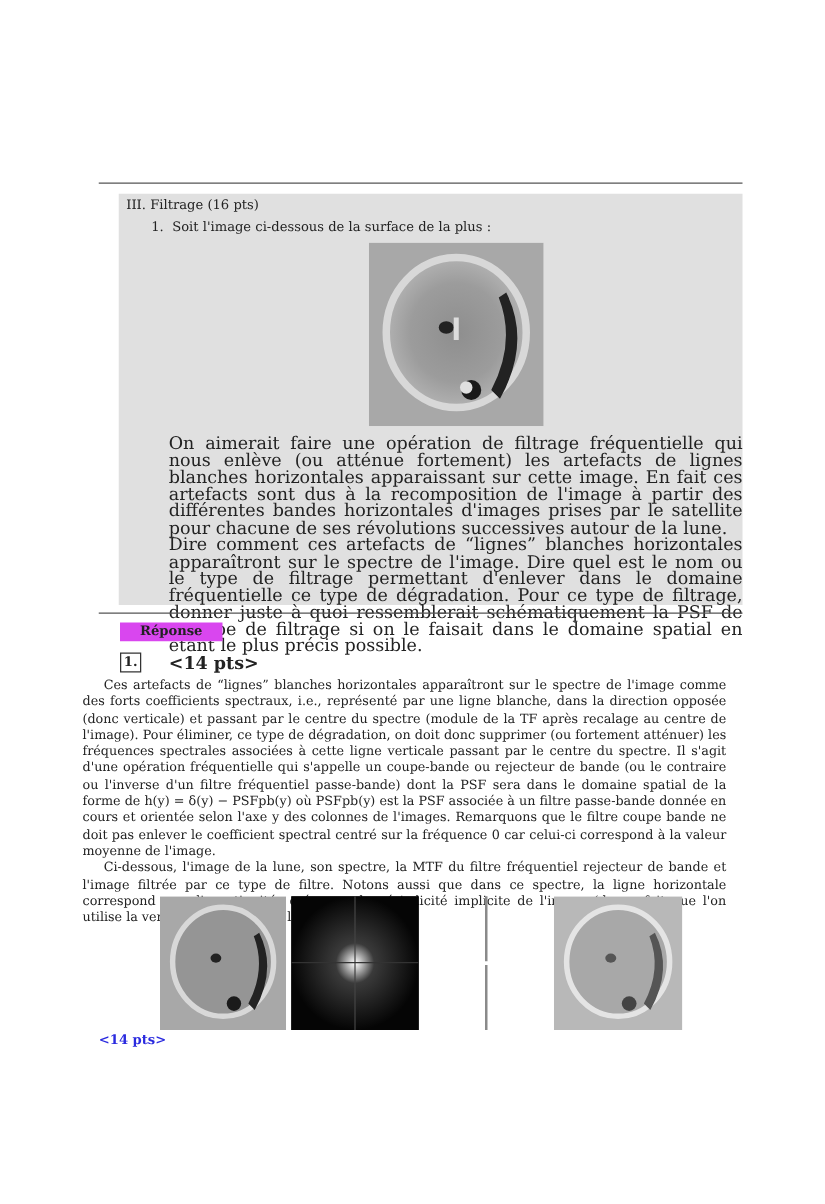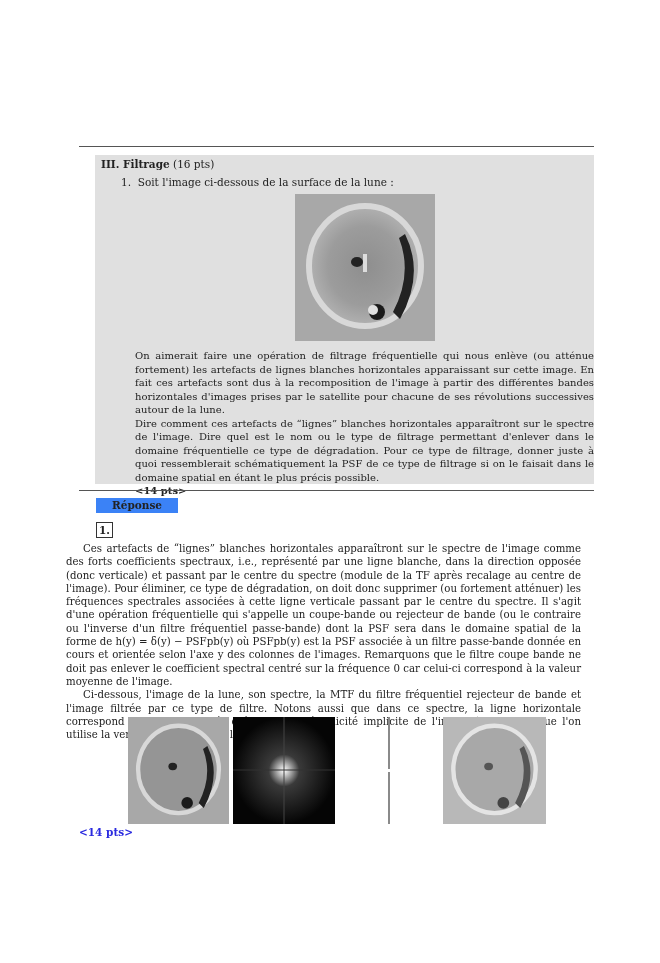--- a/index.html
+++ b/index.html
@@ -3,29 +3,29 @@
 <meta charset="utf-8">
 <style>
   html, body { margin:0; padding:0; background:#ffffff; }
   body { width:660px; height:963px; position:relative; overflow:hidden;
          font-family:"DejaVu Serif", "Liberation Serif", serif; color:#222; }
   .rule { position:absolute; left:79px; width:515px; height:1px; background:#555; }
   .rule.top { top:146px; }
   .rule.mid { top:490px; }
   .qbox { position:absolute; left:95px; top:155px; width:499px; height:329px; background:#e0e0e0; }
   .qtitle { position:absolute; left:101px; top:158px; font-size:10.5px; }
-  .qtitle b { font-weight:bold; }
+  .qtitle b { font-weight:normal; }
   .qitem { position:absolute; left:121px; top:176px; font-size:10.5px; }
-  .qpara { position:absolute; left:135px; top:349px; width:459px; font-size:10px; line-height:13.5px; text-align:justify; }
+  .qpara { position:absolute; left:135px; top:349px; width:459px; font-size:14px; line-height:13.5px; text-align:justify; }
   .qpara p { margin:0; }
   .pts { font-weight:bold; }
   .moon { position:absolute; border:0; overflow:hidden; }
   .moon svg { display:block; }
   .moon.main { left:295px; top:194px; width:140px; height:147px; }
-  .rep { position:absolute; left:96px; top:498px; width:82px; height:15px; background:#3b82f6;
+  .rep { position:absolute; left:96px; top:498px; width:82px; height:15px; background:#d946ef;
          font-size:10.5px; font-weight:bold; text-align:center; line-height:15px; }
   .num { position:absolute; left:96px; top:522px; width:15px; height:14px; border:1px solid #333;
          font-size:10.5px; line-height:14px; text-align:center; font-weight:bold; }
   .ans { position:absolute; left:66px; top:542px; width:515px; font-size:10.2px; line-height:13.3px; text-align:justify; }
   .ans p { margin:0; text-indent:17px; }
   .fig { position:absolute; top:717px; height:107px; }
   .f1 { left:128px; width:101px; }
   .f2 { left:233px; width:102px; background:#050505; }
   .f3 { left:387px; width:4px; }
   .f4 { left:443px; width:103px; }
@@ -37,21 +37,21 @@
 
 <div class="rule top"></div>
 
 <div class="qbox"></div>
 <div class="qtitle">
   <b>III. Filtrage</b>
   <span>(16 pts)</span>
 </div>
 <div class="qitem">
   <span>1.</span>&nbsp;
-  <span>Soit l'image ci-dessous de la surface de la lune :</span>
+  <span>Soit l'image ci-dessous de la surface de la plus :</span>
 </div>
 
 <div class="moon main">
   <svg width="140" height="147" viewBox="0 0 140 147">
     <defs>
       <radialGradient id="g1" cx="50%" cy="50%" r="55%">
         <stop offset="0" stop-color="#8e8e8e"></stop>
           <stop offset="0.6" stop-color="#9c9c9c"></stop>
           <stop offset="1" stop-color="#b8b8b8"></stop>
       </radialGradient>

